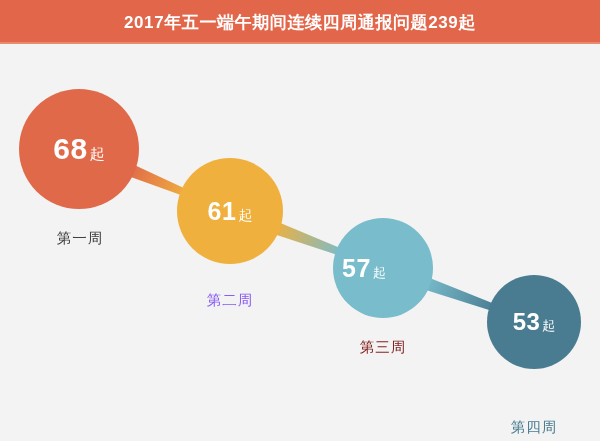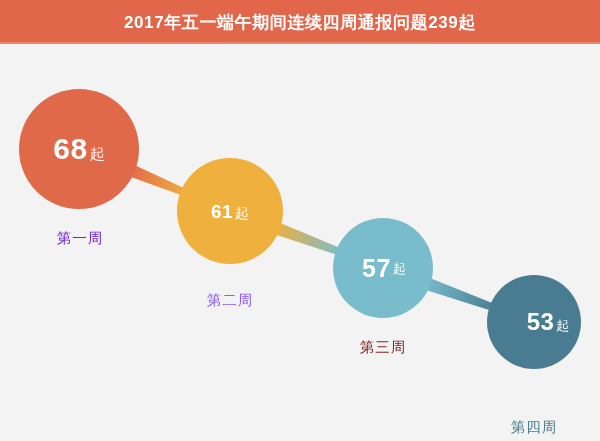--- a/index.html
+++ b/index.html
@@ -126,30 +126,30 @@
       <circle cx="383" cy="268" r="50" fill="#79bccb"></circle>
       <circle cx="534" cy="322" r="47" fill="#4a7c91"></circle>
     </g>
   </svg>
 
   <div class="bubble-value" style="left: 79px; top: 149px;">
     <span class="bubble-number" style="font-size: 30px;">68</span>
     <span class="bubble-unit" style="font-size: 15px;">起</span>
   </div>
   <div class="bubble-value" style="left: 230px; top: 211px;">
-    <span class="bubble-number" style="font-size: 19px;">61</span>
+    <span class="bubble-number" style="font-size: 25px;">61</span>
     <span class="bubble-unit" style="font-size: 14px;">起</span>
   </div>
-  <div class="bubble-value" style="left: 384px; top: 268px; align-items: center;">
+  <div class="bubble-value" style="left: 364px; top: 268px;">
     <span class="bubble-number" style="font-size: 25px;">57</span>
     <span class="bubble-unit" style="font-size: 13px;">起</span>
   </div>
-  <div class="bubble-value" style="left: 548px; top: 322px;">
+  <div class="bubble-value" style="left: 534px; top: 322px;">
     <span class="bubble-number" style="font-size: 24px;">53</span>
     <span class="bubble-unit" style="font-size: 13px;">起</span>
   </div>
 
-  <div class="week-label" style="left: 80px; top: 238px; color: #6d28d9;">第一周</div>
+  <div class="week-label" style="left: 80px; top: 238px; color: #404040;">第一周</div>
   <div class="week-label" style="left: 230px; top: 300px; color: #8b5cf6;">第二周</div>
   <div class="week-label" style="left: 383px; top: 347px; color: #7f1d1d;">第三周</div>
   <div class="week-label" style="left: 534px; top: 391px; color: rgb(74, 124, 145); margin-top: 36px;">第四周</div>
 
 </div>
 
 </body></html>

